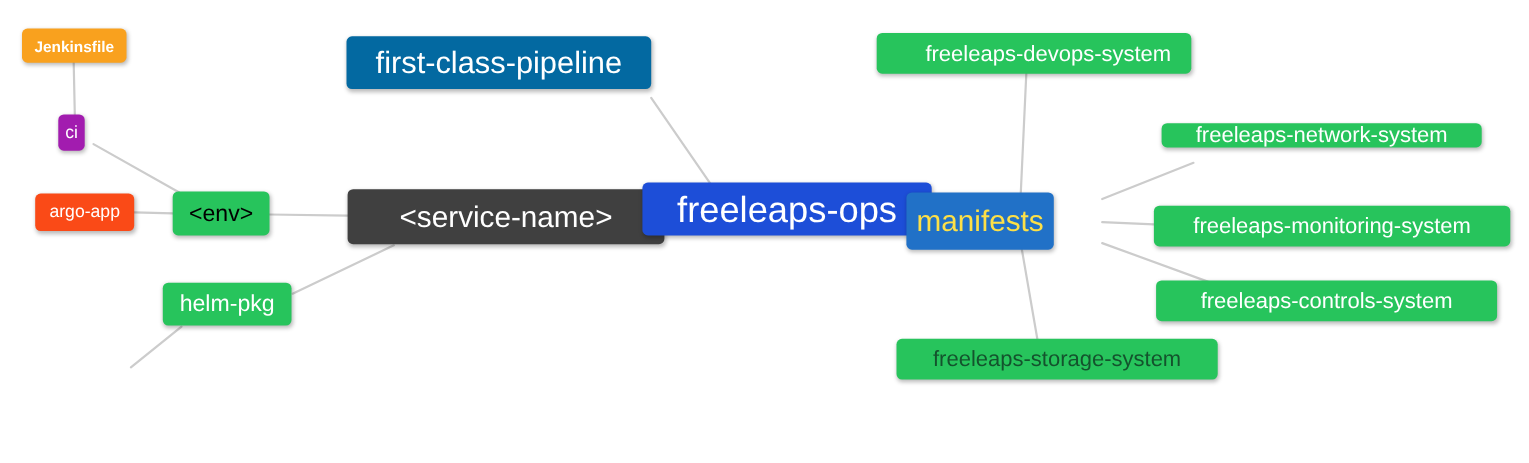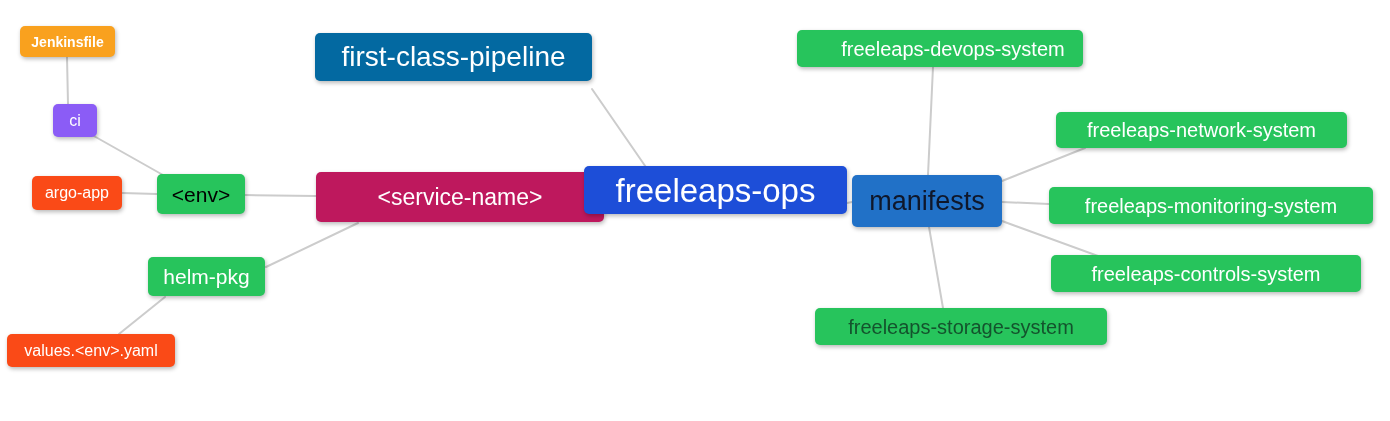--- a/index.html
+++ b/index.html
@@ -52,27 +52,26 @@
       <line x1="165" y1="297" x2="119" y2="334" stroke="#cccccc" stroke-width="2" stroke-linecap="round"></line>
       <line x1="847" y1="203" x2="852" y2="202" stroke="#cccccc" stroke-width="2" stroke-linecap="round"></line>
       <line x1="928" y1="175" x2="933" y2="67" stroke="#cccccc" stroke-width="2" stroke-linecap="round"></line>
       <line x1="1002" y1="181" x2="1085" y2="148" stroke="#cccccc" stroke-width="2" stroke-linecap="round"></line>
       <line x1="1002" y1="202" x2="1049" y2="204" stroke="#cccccc" stroke-width="2" stroke-linecap="round"></line>
       <line x1="1002" y1="221" x2="1098" y2="256" stroke="#cccccc" stroke-width="2" stroke-linecap="round"></line>
       <line x1="929" y1="227" x2="943" y2="308" stroke="#cccccc" stroke-width="2" stroke-linecap="round"></line>
     </svg>
 
 <div class="node" style="left: 20px; top: 26px; width: 95px; height: 31px; font-size: 14px; background: rgb(249, 161, 30); color: rgb(255, 255, 255); font-weight: bold;">Jenkinsfile</div>
-    <div class="node" style="left: 53px; top: 104px; width: 44px; height: 33px; font-size: 16px; background: #8b5cf6; color: rgb(255, 255, 255);">ci</div>
+    <div class="node" style="left: 53px; top: 104px; width: 24px; height: 33px; font-size: 16px; background: #a21caf; color: rgb(255, 255, 255);">ci</div>
     <div class="node" style="left: 32px; top: 176px; width: 90px; height: 34px; font-size: 16px; background: rgb(250, 74, 23); color: rgb(255, 255, 255);">argo-app</div>
     <div class="node" style="left: 157px; top: 174px; width: 88px; height: 40px; font-size: 21px; background: rgb(39, 196, 92); color: #000000;">&lt;env&gt;</div>
     <div class="node" style="left: 148px; top: 257px; width: 117px; height: 39px; font-size: 21px; background: rgb(39, 196, 92); color: rgb(255, 255, 255);">helm-pkg</div>
-    <div class="node" style="left: 7px; top: 334px; width: 168px; height: 33px; font-size: 16px; background: rgb(250, 74, 23); color: rgb(255, 255, 255);">values.&lt;env&gt;.yaml</div>
     <div class="node" style="left: 315px; top: 33px; width: 277px; height: 48px; font-size: 28px; background: #0369a1; color: rgb(255, 255, 255);">first-class-pipeline</div>
-    <div class="node" style="left: 316px; top: 172px; width: 288px; height: 50px; font-size: 23px; background: #be185d; color: rgb(255, 255, 255);">&lt;service-name&gt;</div>
+    <div class="node" style="left: 316px; top: 172px; width: 288px; height: 50px; font-size: 27px; background: #404040; color: rgb(255, 255, 255);">&lt;service-name&gt;</div>
     <div class="node" style="left: 584px; top: 166px; width: 263px; height: 48px; font-size: 33px; background: #1d4ed8; color: rgb(255, 255, 255);">freeleaps-ops</div>
-    <div class="node" style="left: 852px; top: 175px; width: 150px; height: 52px; font-size: 27px; background: rgb(33, 113, 199); color: #0f172a;">manifests</div>
+    <div class="node" style="left: 824px; top: 175px; width: 134px; height: 52px; font-size: 27px; background: rgb(33, 113, 199); color: #fde047;">manifests</div>
     <div class="node" style="left: 797px; top: 30px; width: 286px; height: 37px; font-size: 20px; background: rgb(39, 196, 92); color: rgb(255, 255, 255); padding-left: 26px;">freeleaps-devops-system</div>
-    <div class="node" style="left: 1056px; top: 112px; width: 291px; height: 36px; font-size: 20px; background: rgb(39, 196, 92); color: rgb(255, 255, 255);">freeleaps-network-system</div>
+    <div class="node" style="left: 1056px; top: 112px; width: 291px; height: 22px; font-size: 20px; background: rgb(39, 196, 92); color: rgb(255, 255, 255);">freeleaps-network-system</div>
     <div class="node" style="left: 1049px; top: 187px; width: 324px; height: 37px; font-size: 20px; background: rgb(39, 196, 92); color: rgb(255, 255, 255);">freeleaps-monitoring-system</div>
     <div class="node" style="left: 1051px; top: 255px; width: 310px; height: 37px; font-size: 20px; background: rgb(39, 196, 92); color: rgb(255, 255, 255);">freeleaps-controls-system</div>
     <div class="node" style="left: 815px; top: 308px; width: 292px; height: 37px; font-size: 20px; background: rgb(39, 196, 92); color: #14532d;">freeleaps-storage-system</div>
   </div>
 
 </body></html>

